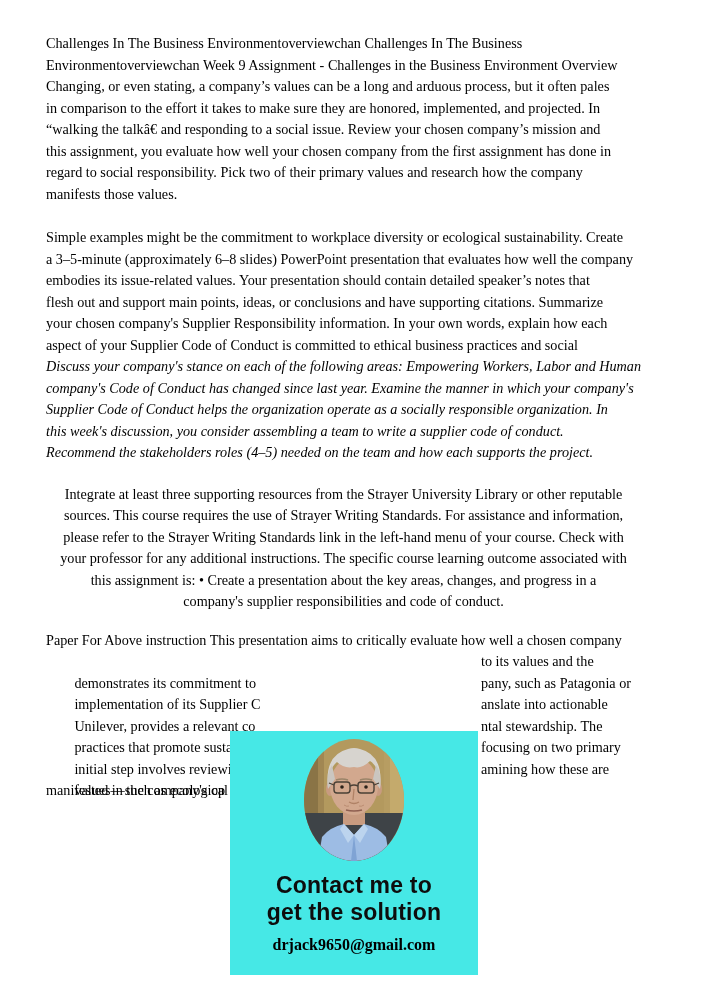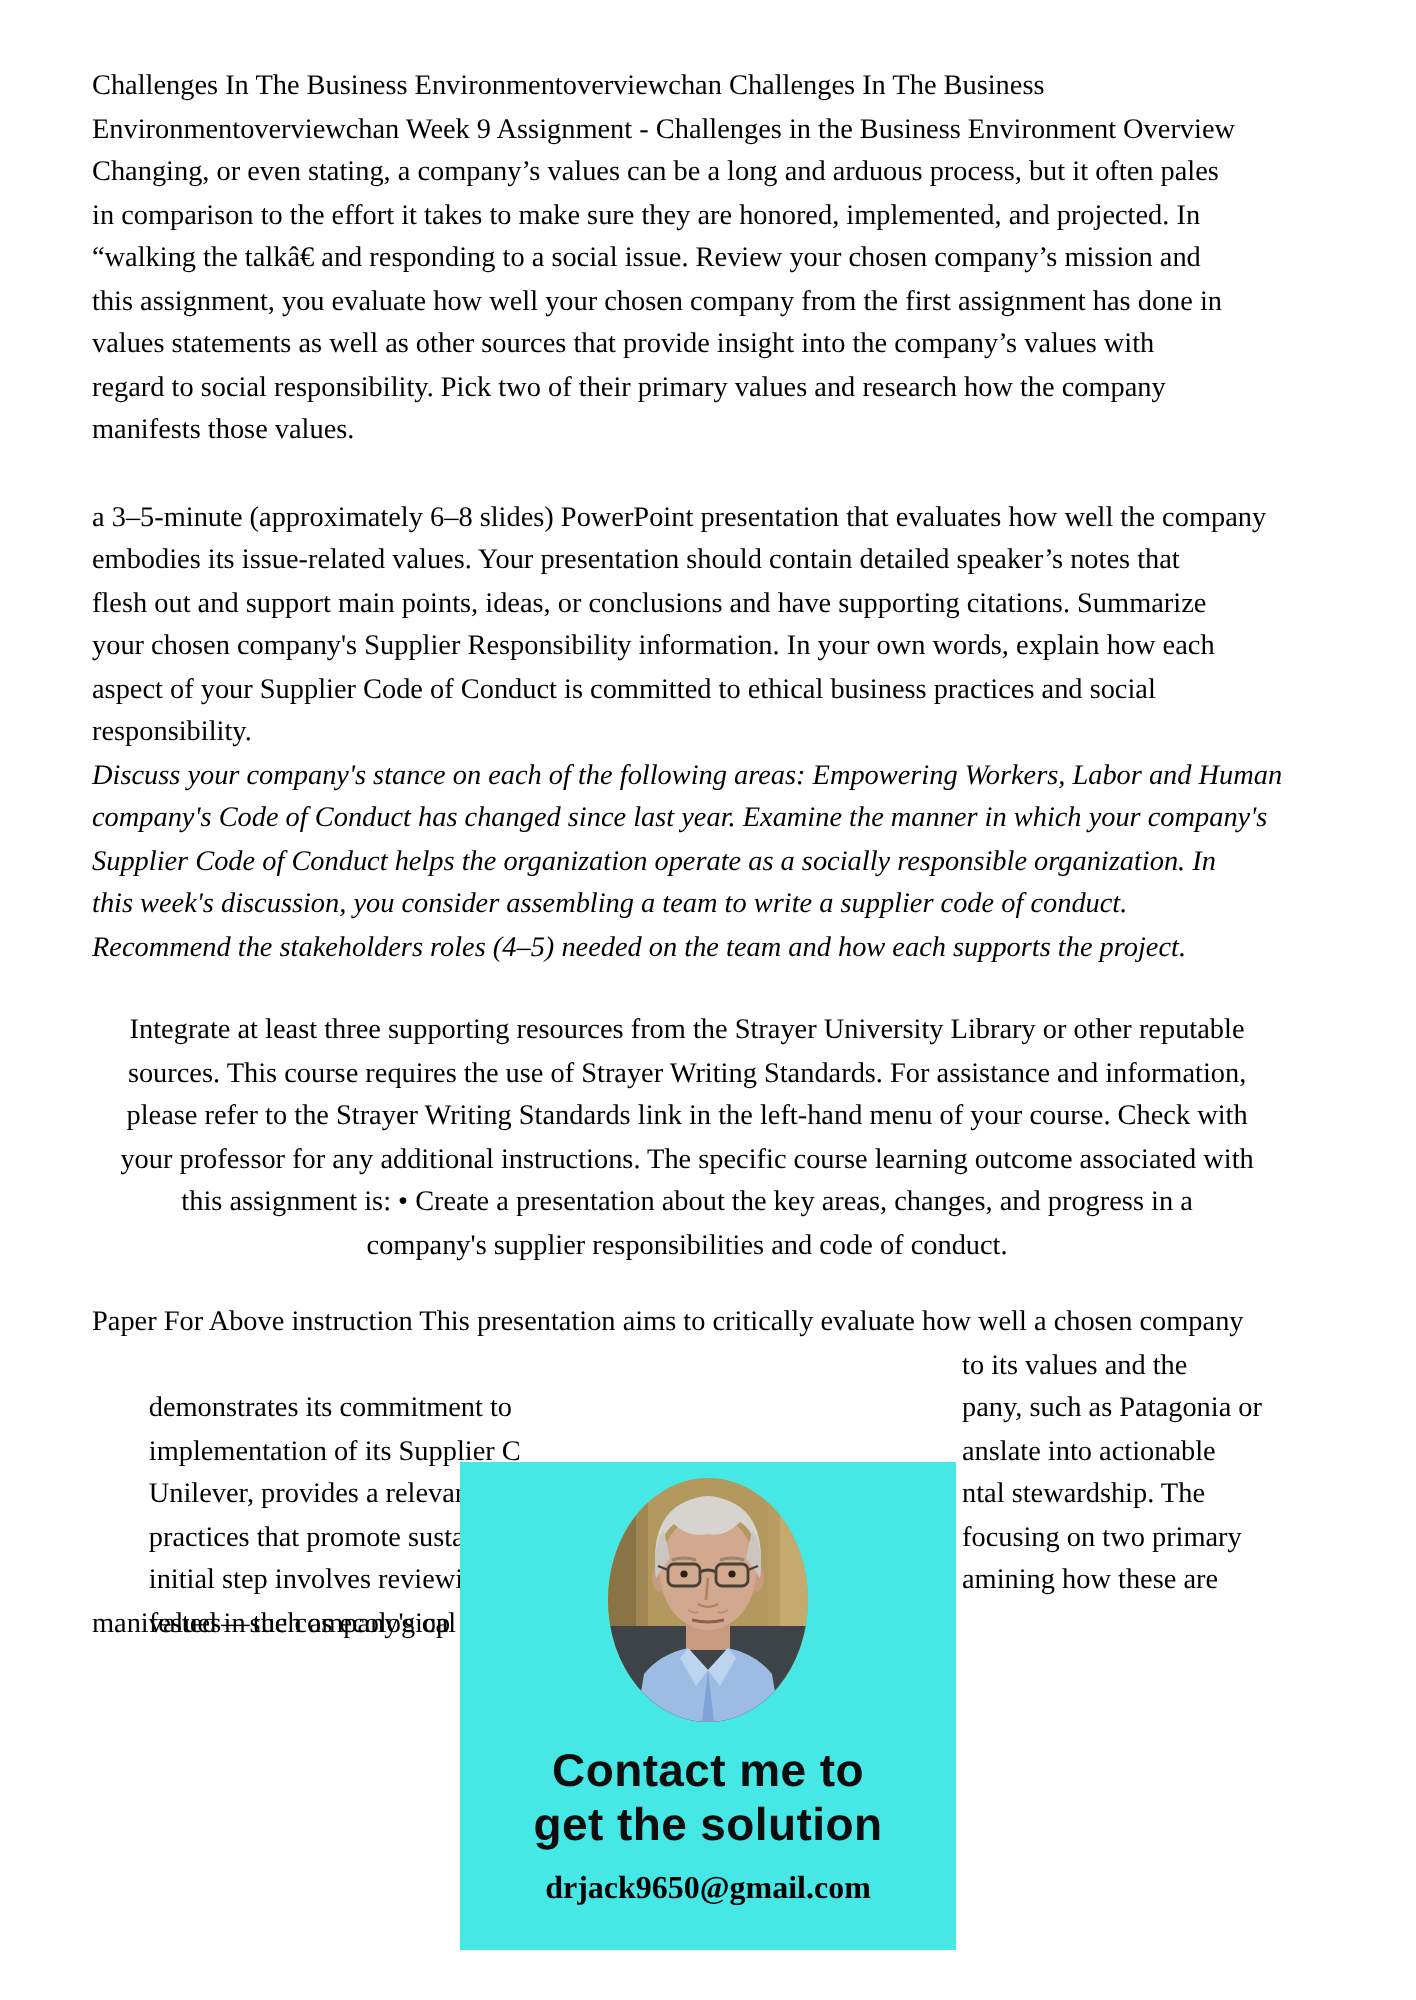--- a/index.html
+++ b/index.html
@@ -29,32 +29,31 @@
 <div class="page">
   <div class="textcol">
 
     <div class="para p1">
       <div class="line">Challenges In The Business Environmentoverviewchan Challenges In The Business</div>
       <div class="line">Environmentoverviewchan Week 9 Assignment - Challenges in the Business Environment Overview</div>
       <div class="line">Changing, or even stating, a company’s values can be a long and arduous process, but it often pales</div>
       <div class="line">in comparison to the effort it takes to make sure they are honored, implemented, and projected. In</div>
       <div class="line">“walking the talkâ€ and responding to a social issue. Review your chosen company’s mission and</div>
       <div class="line">this assignment, you evaluate how well your chosen company from the first assignment has done in</div>
-      <div class="line">values statements as well as other sources that provide insight into the company’s values with</div>
       <div class="line">regard to social responsibility. Pick two of their primary values and research how the company</div>
       <div class="line">manifests those values.</div>
     </div>
 
     <div class="para p2">
+      <div class="line">Simple examples might be the commitment to workplace diversity or ecological sustainability. Create</div>
       <div class="line">a 3–5-minute (approximately 6–8 slides) PowerPoint presentation that evaluates how well the company</div>
       <div class="line">embodies its issue-related values. Your presentation should contain detailed speaker’s notes that</div>
       <div class="line">flesh out and support main points, ideas, or conclusions and have supporting citations. Summarize</div>
       <div class="line">your chosen company's Supplier Responsibility information. In your own words, explain how each</div>
       <div class="line">aspect of your Supplier Code of Conduct is committed to ethical business practices and social</div>
-      <div class="line">responsibility.</div>
     </div>
 
     <div class="para p3">
       <div class="line">Discuss your company's stance on each of the following areas: Empowering Workers, Labor and Human</div>
       <div class="line">company's Code of Conduct has changed since last year. Examine the manner in which your company's</div>
       <div class="line">Supplier Code of Conduct helps the organization operate as a socially responsible organization. In</div>
       <div class="line">this week's discussion, you consider assembling a team to write a supplier code of conduct.</div>
       <div class="line">Recommend the stakeholders roles (4–5) needed on the team and how each supports the project.</div>
     </div>
 

